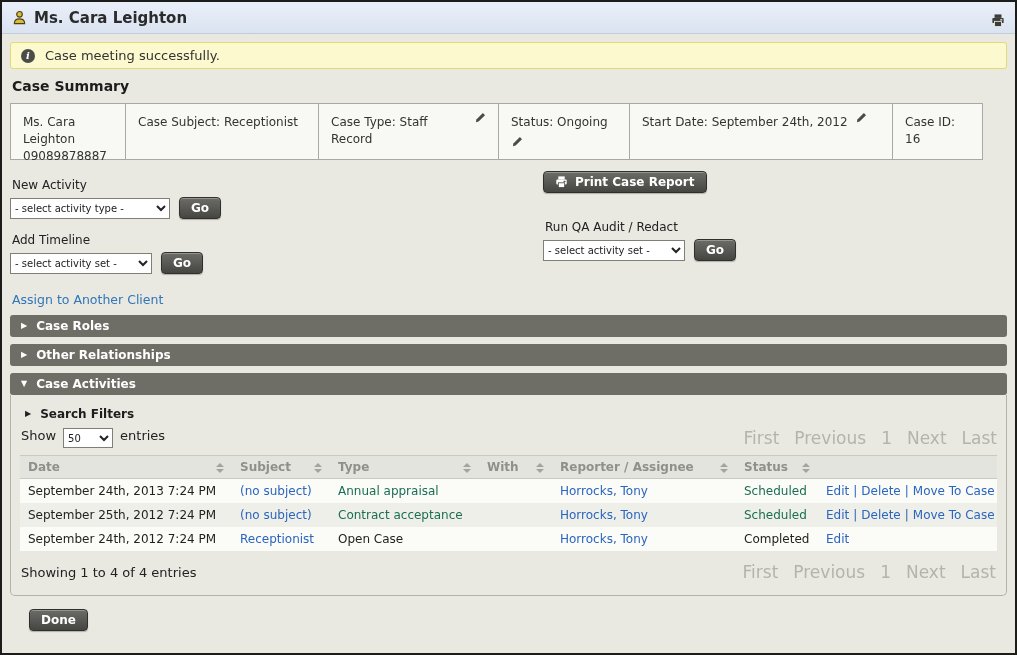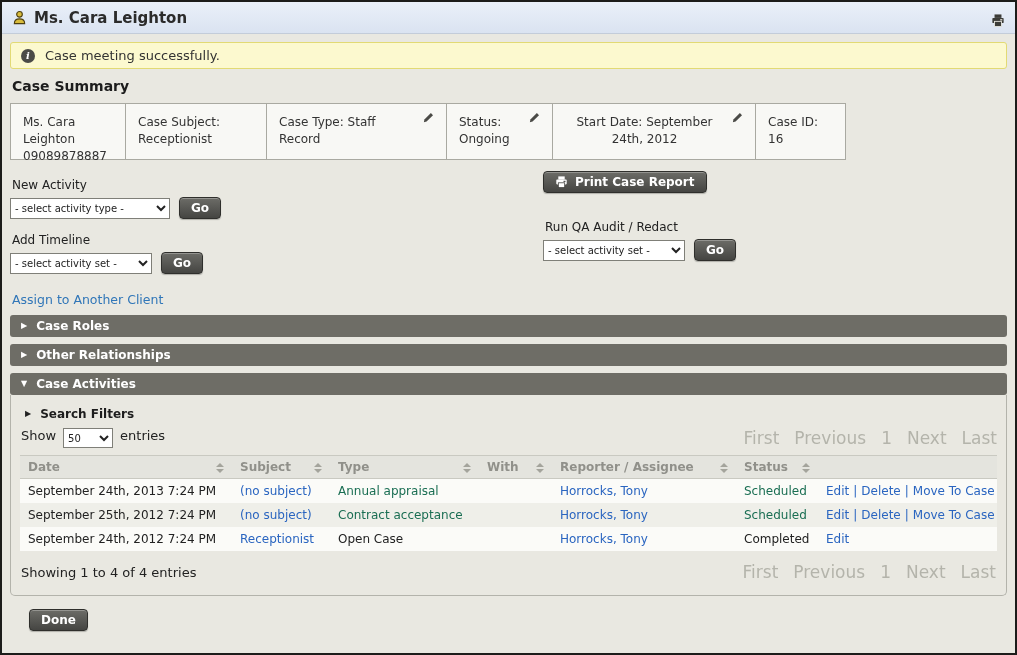--- a/index.html
+++ b/index.html
@@ -29,21 +29,21 @@
   }
   
   .content{padding:0 8px;}
   .cs-heading{font-size:14px;font-weight:bold;margin:9px 0 9px 2px;color:#1d1d1d;}
   .summary-row{display:flex;}
   .summary-cell{
     background:#f8f8f5;border:1px solid #a9a9a1;margin-right:-1px;
     padding:10px 12px;font-size:12px;color:#333;height:57px;box-sizing:border-box;
     display:flex;align-items:flex-start;gap:7px;line-height:17px;
   }
-  .c0{width:116px;}.c1{width:142px;}.c2{width:181px;}.c3{width:107px;}.c4{width:204px;text-align:center;}.c5{width:91px;}
+  .c0{width:116px;}.c1{width:194px;}.c2{width:181px;}.c3{width:132px;flex-direction:column;}.c4{width:264px;}.c5{width:91px;}
   .pencil{margin-top:-2px;cursor:pointer;flex:none;}
   
   .actions-area{display:flex;margin-top:6px;}
   .left-col{width:533px;}
   .right-col{flex:1;}
   .field-label{font-size:12px;color:#222;margin:12px 0 5px 2px;}
   .select-row{display:flex;gap:9px;align-items:center;}
   select{
     font-size:10px;height:21px;border:1px solid #7f7f78;background:#fff;color:#222;
     font-family:"DejaVu Sans","Liberation Sans",sans-serif;

